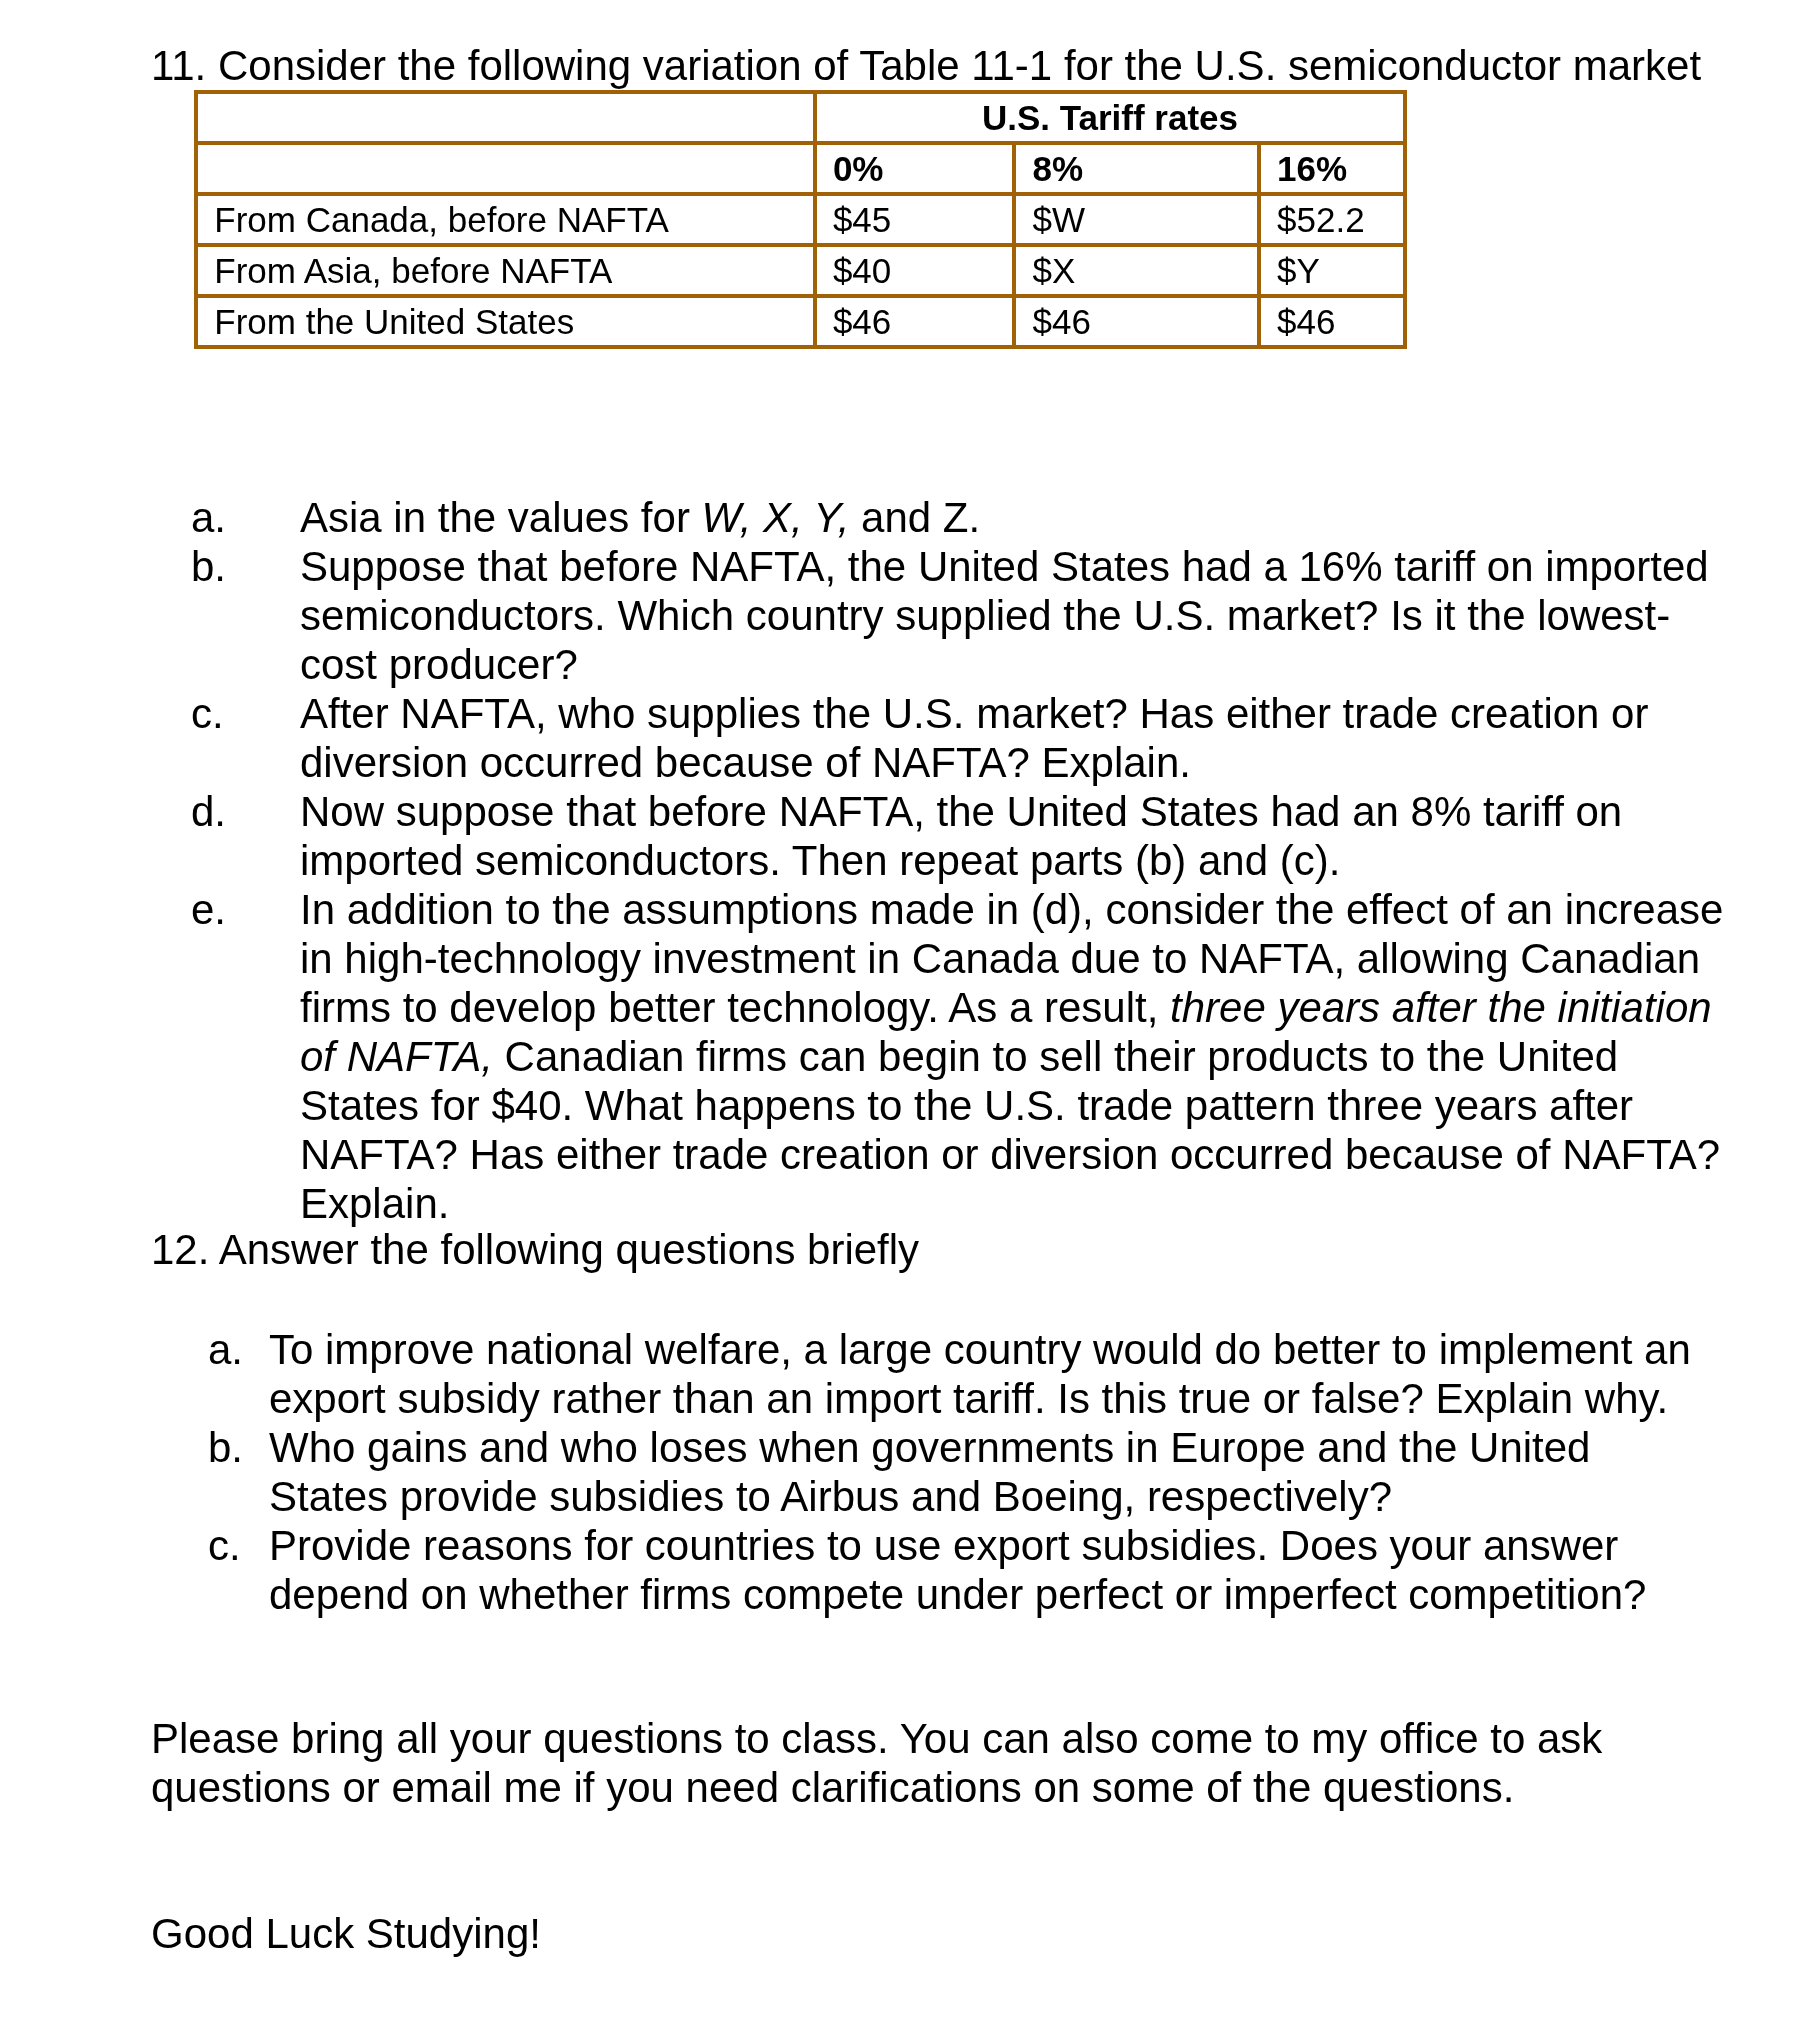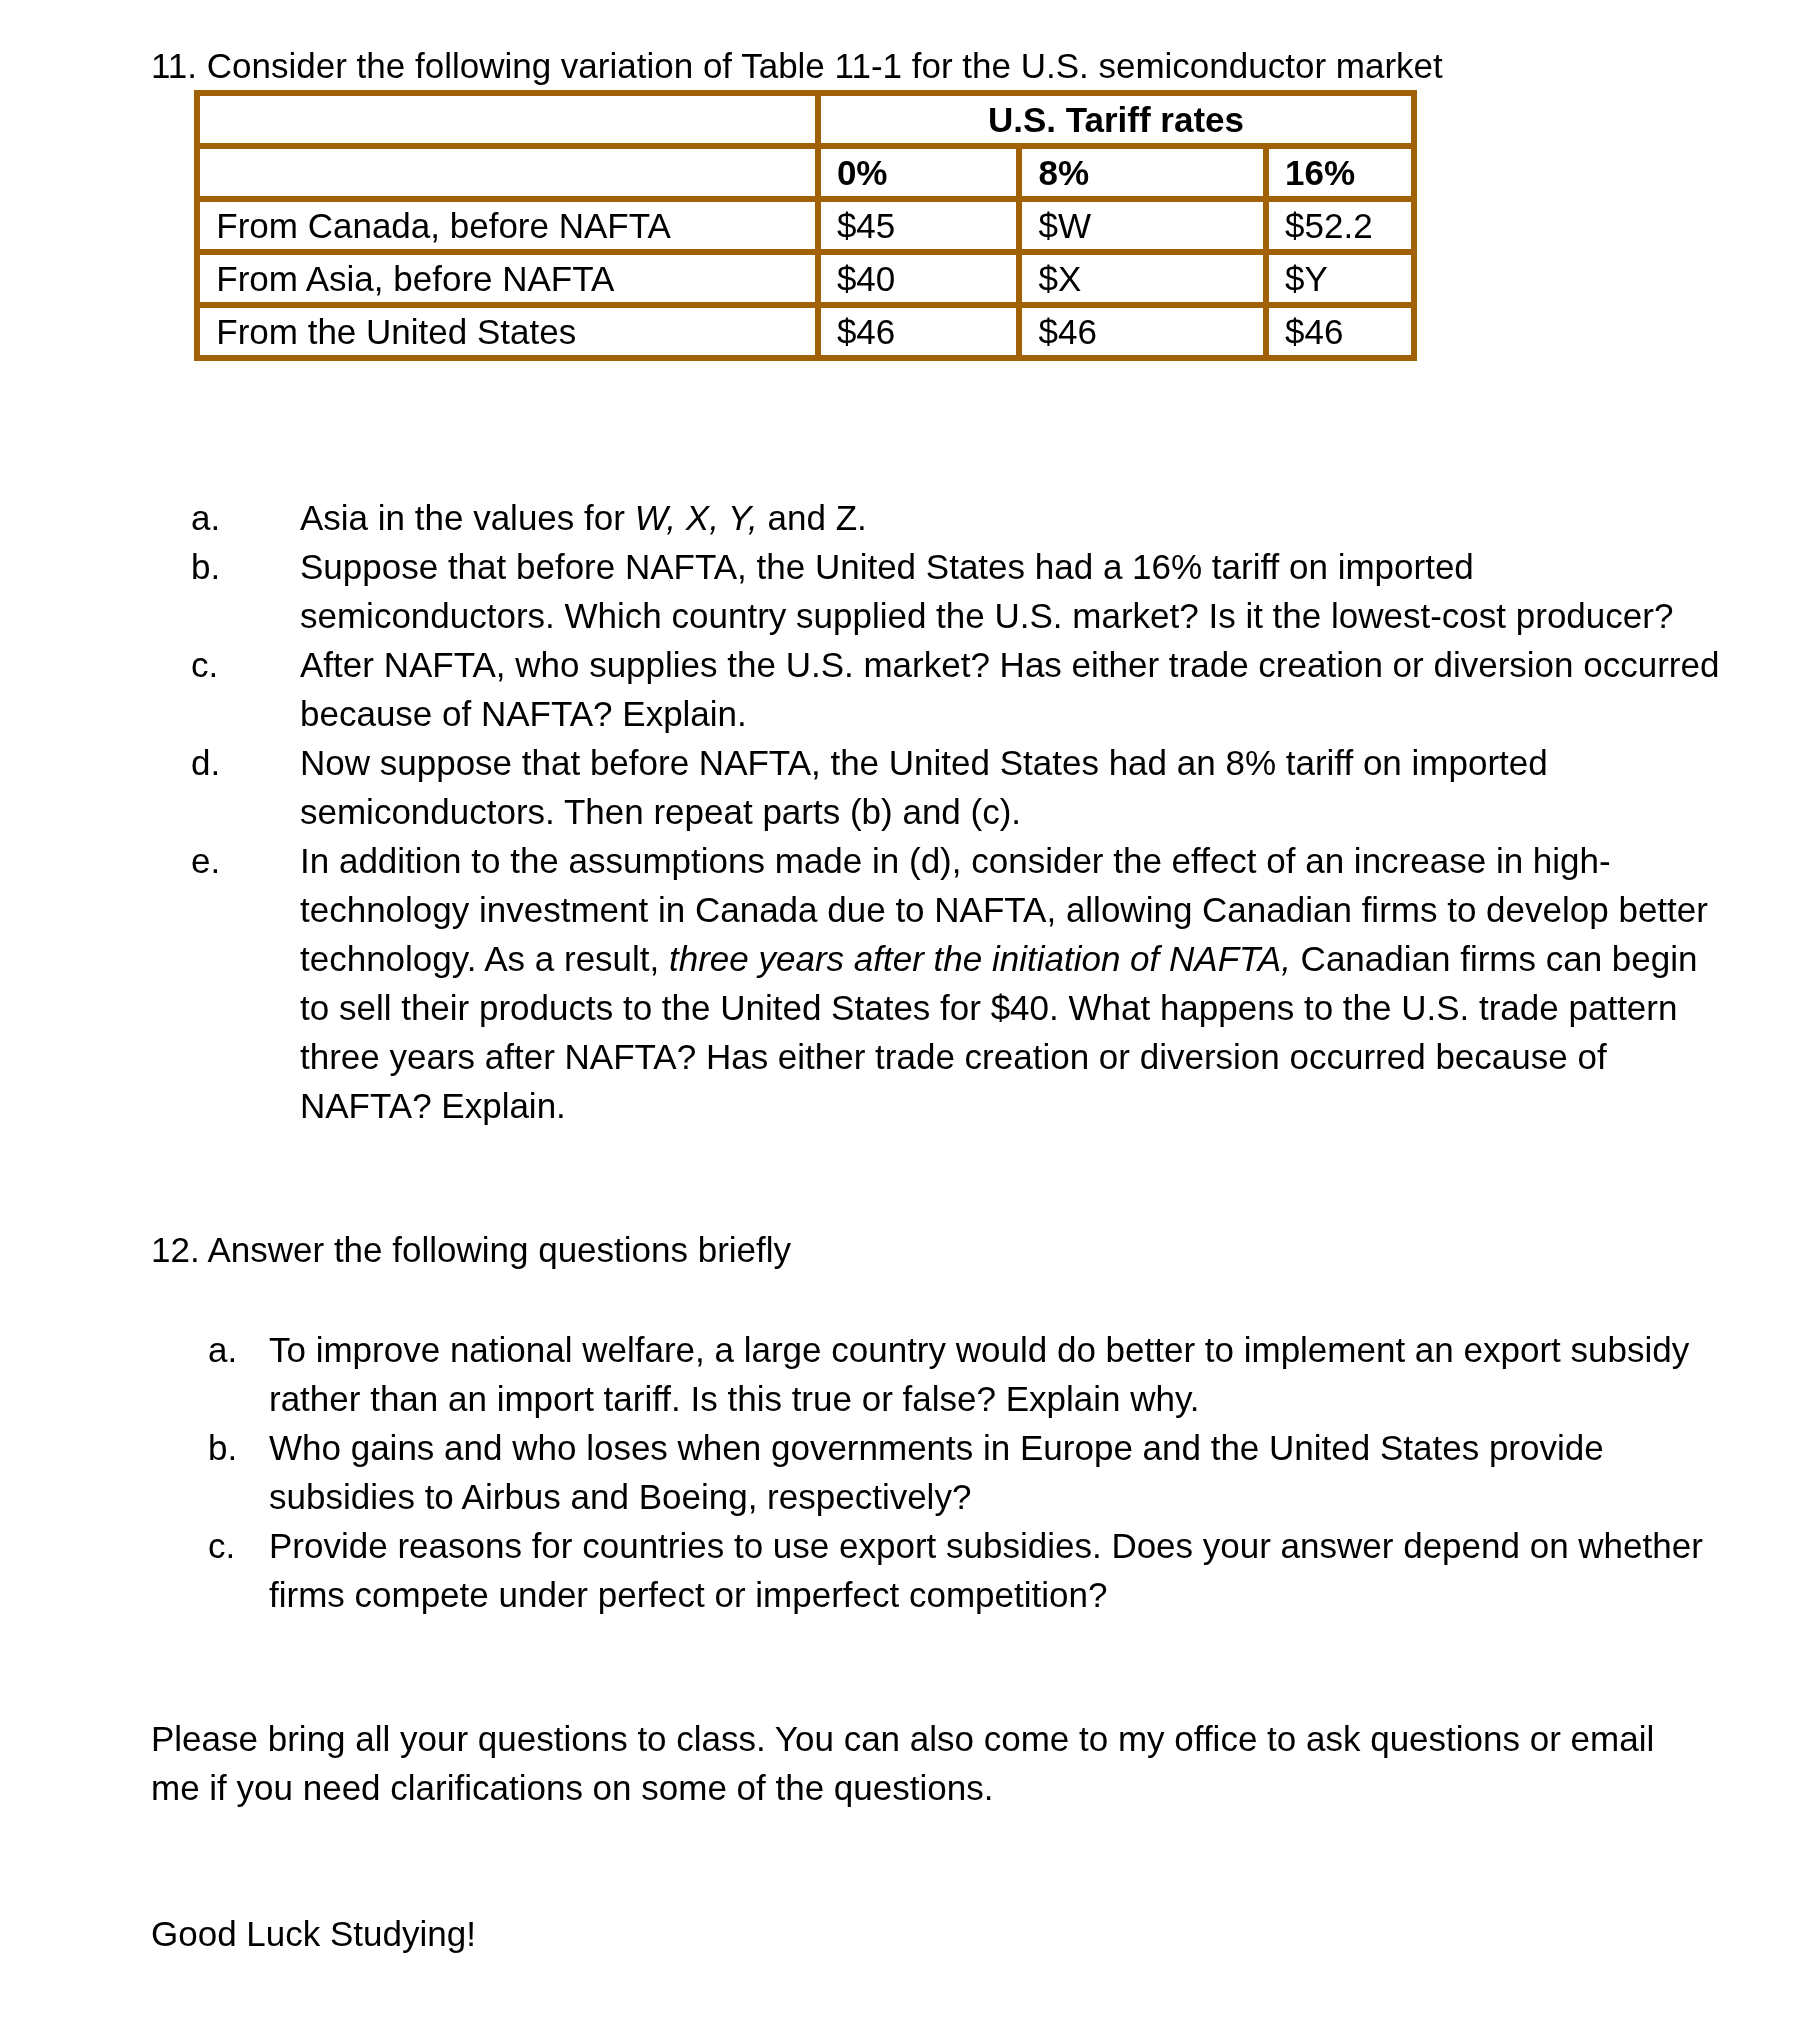--- a/index.html
+++ b/index.html
@@ -1,23 +1,23 @@
 <!DOCTYPE html>
 <html style="font-size:6.5px"><head>
 <meta charset="utf-8">
 <style>
   html, body { margin: 0; padding: 0; background: #ffffff; }
   body { width: 1806px; height: 2061px; position: relative; overflow: hidden;
          font-family: "Liberation Sans", "DejaVu Sans", sans-serif; color: #000; }
   .page { position: absolute; left: 0; top: 0; width: 1806px; height: 2061px; }
-  .txt { font-size: 35px; line-height: 49px; white-space: nowrap; }
+  .txt { font-size: 42px; line-height: 49px; white-space: nowrap; }
   #q11-title { position: absolute; left: 151px; top: 41px; }
   table.tariff { position: absolute; left: 194px; top: 90px; border-collapse: collapse;
                  font-size: 35px; }
-  table.tariff td { border: 6px solid #a16207; height: 47px; padding: 0 16.3px; vertical-align: middle;
+  table.tariff td { border: 4px solid #a16207; height: 47px; padding: 0 16.3px; vertical-align: middle;
                     white-space: nowrap; }
   table.tariff td.lbl { width: 582px; }
   table.tariff td.c0 { width: 163px; }
   table.tariff td.c1 { width: 208px; }
   table.tariff td.c2 { width: 110px; }
   table.tariff .bold { font-weight: bold; }
   table.tariff .center { text-align: center; }
   .qlist { position: absolute; left: 0; }
   .qitem { position: relative; }
   .qitem .letter { position: absolute; }

